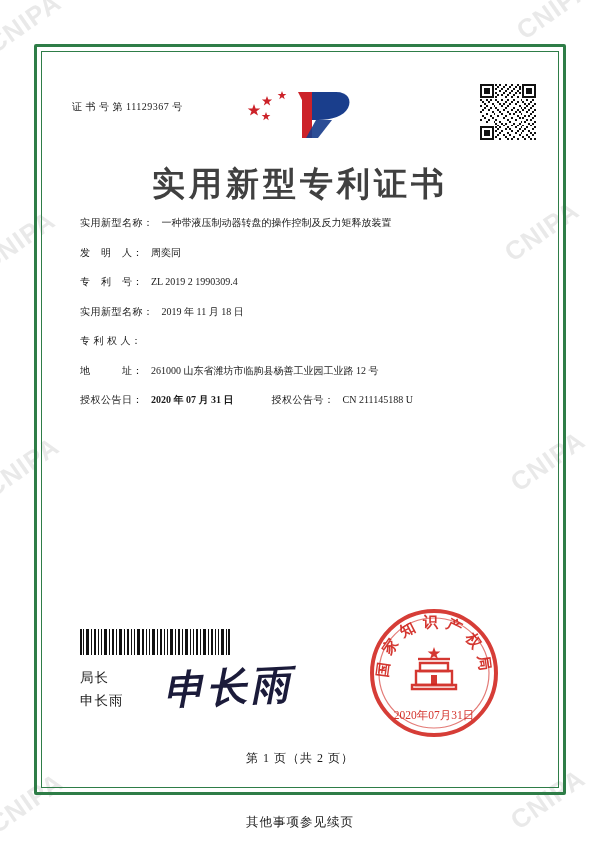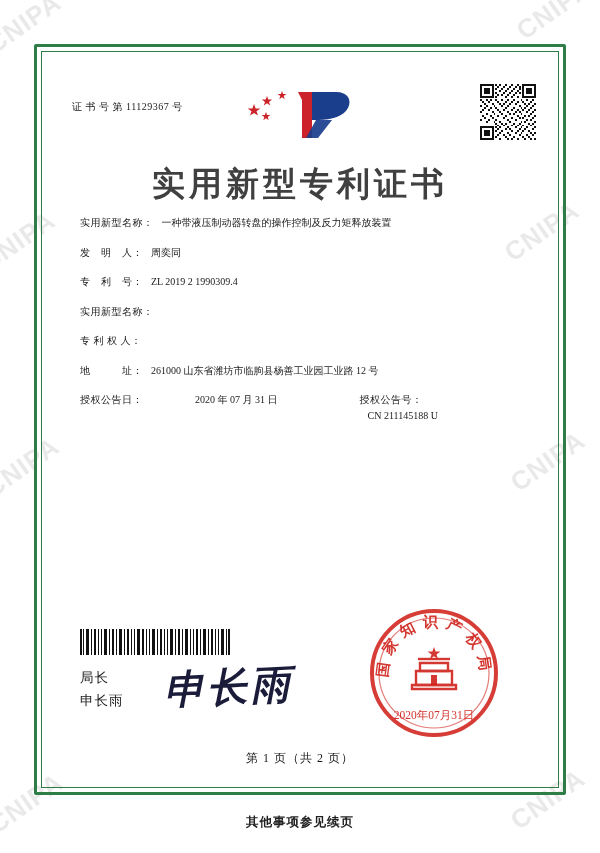--- a/index.html
+++ b/index.html
@@ -129,26 +129,24 @@
     flex: 1 1 auto;
     padding-left: 8px;
     word-break: break-all;
   }
   .row .value .line2 {
     display: block;
     padding-left: 0;
   }
   .row.two-col {
     justify-content: flex-start;
-    gap: 44px;
   }
   .row.two-col .col-b {
     margin-left: 38px;
     display: flex;
-    flex-direction: column;
   }
 
   
   .paras {
     padding: 6px 18px 0 24px;
     font-size: 12.4px;
     line-height: 1.75;
     text-align: justify;
   }
   .paras p {
@@ -212,21 +210,20 @@
   .footer-note {
     position: absolute;
     left: 0;
     right: 0;
     bottom: 22px;
     text-align: center;
     font-size: 12.5px;
     letter-spacing: 1px;
     color: #222;
     z-index: 3;
-    font-weight: bold;
   }
 </style>
 </head>
 <body>
 
 <div class="watermark-layer">
   <div class="wm" style="left:-18px; top:8px;">CNIPA</div>
   <div class="wm" style="left:512px; top:-6px;">CNIPA</div>
   <div class="wm" style="left:-24px; top:226px;">CNIPA</div>
   <div class="wm" style="left:500px; top:216px;">CNIPA</div>
@@ -487,34 +484,35 @@
         </span>
       </div>
 
       <div class="row">
         <span class="label">专　利　号：</span>
         <span class="value">ZL 2019 2 1990309.4</span>
       </div>
 
       <div class="row">
         <span class="label">实用新型名称：</span>
+        <span class="value">2019 年 11 月 18 日</span>
       </div>
 
       <div class="row">
         <span class="label">专 利 权 人：</span>
       </div>
 
       <div class="row">
         <span class="label">地　　　址：</span>
         <span class="value">261000 山东省潍坊市临朐县杨善工业园工业路 12 号</span>
       </div>
 
       <div class="row two-col">
         <span class="label">授权公告日：</span>
-        <span style="padding-left:8px;">2020 年 07 月 31 日</span>
+        <span style="padding-left:8px;font-weight:bold;">2020 年 07 月 31 日</span>
         <span class="col-b">
           <span class="label">授权公告号：</span>
           <span style="padding-left:8px;">CN 211145188 U</span>
         </span>
       </div>
     </div>
 
 
     <div class="barcode">
       <svg viewBox="0 0 150 26" width="150" height="26" shape-rendering="crispEdges" aria-hidden="true">

